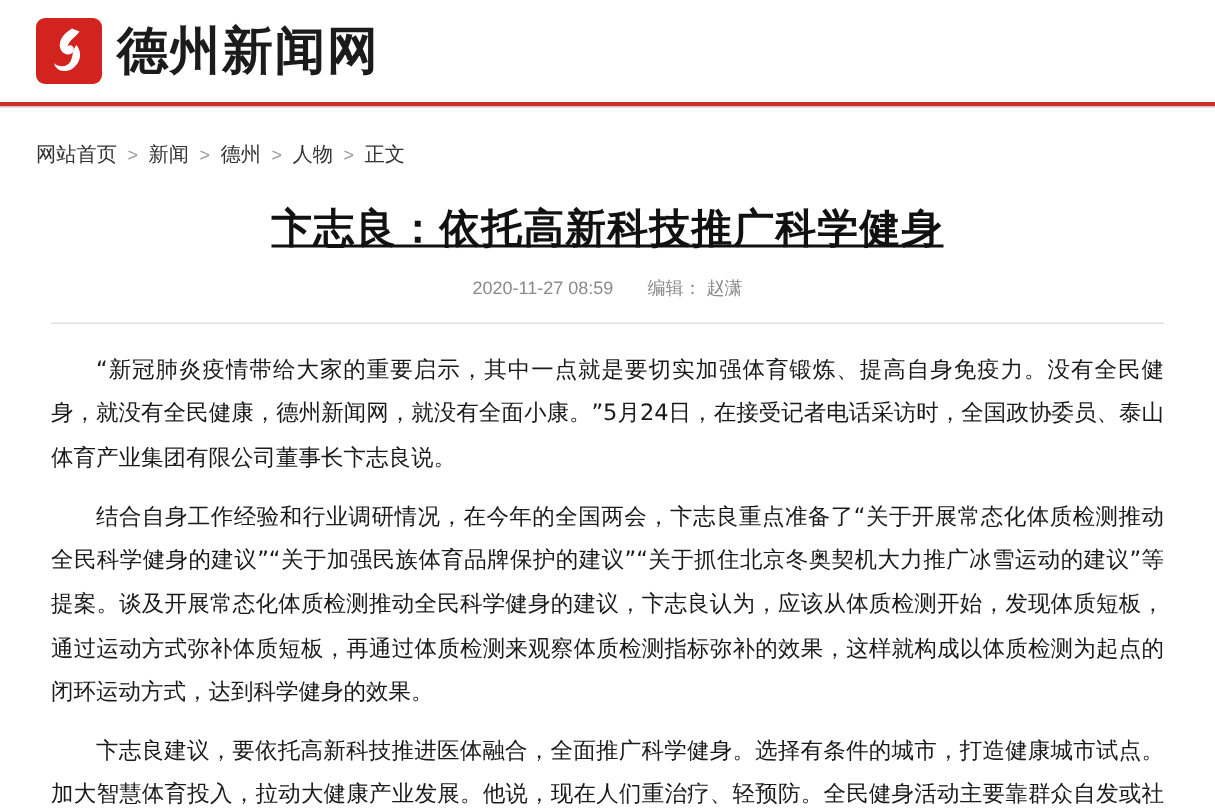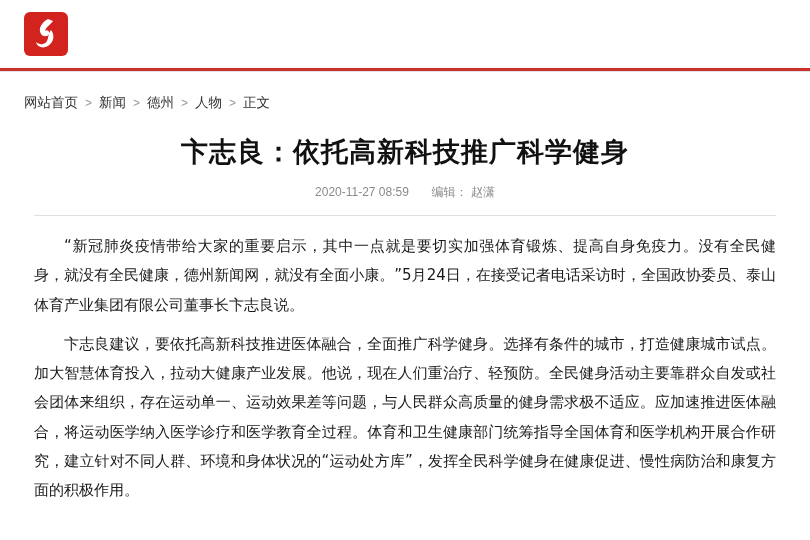--- a/index.html
+++ b/index.html
@@ -94,20 +94,21 @@
     box-sizing: border-box;
   }
   .article-title {
     margin: 22px 0 0 0;
     text-align: center;
     font-size: 27px;
     font-weight: bold;
     color: #111;
     letter-spacing: 1px;
     font-family: "DejaVu Sans", "Liberation Sans", sans-serif;
+    text-decoration: underline;
   }
   .article-meta {
     margin-top: 14px;
     text-align: center;
     font-size: 12px;
     color: #8a8a8a;
   }
   .article-meta .meta-gap { display: inline-block; width: 16px; }
 
   .article-divider {
@@ -135,20 +136,21 @@
 
 <div class="page">
 
   <div class="site-header">
     <div class="logo-mark">
       <svg class="swirl" viewBox="0 0 26 32">
         <path d="M15 1 C8 5, 5 11, 8 16 C10 19, 15 19, 16 16 C17 13, 14 11, 12 13 C13 9, 18 6, 20 3 Z" fill="#ffffff"></path>
         <path d="M18 12 C22 17, 21 24, 15 28 C10 31, 4 29, 3 24 C6 27, 12 27, 14 23 C16 19, 15 15, 18 12 Z" fill="#ffffff"></path>
       </svg>
     </div>
+    <div class="logo-text">德州新闻网</div>
   </div>
   <div class="header-rule"></div>
   <div class="header-rule-thin"></div>
 
   <div class="breadcrumb">
     <a href="#">网站首页</a>
     <span class="sep">&gt;</span>
     <a href="#">新闻</a>
     <span class="sep">&gt;</span>
     <a href="#">德州</a>
@@ -165,17 +167,18 @@
       <span>2020-11-27 08:59</span>
       <span class="meta-gap"></span>
       <span>编辑：</span>
       <span>赵潇</span>
     </div>
 
     <div class="article-divider"></div>
 
     <div class="article-body">
       <p>“新冠肺炎疫情带给大家的重要启示，其中一点就是要切实加强体育锻炼、提高自身免疫力。没有全民健身，就没有全民健康，德州新闻网，就没有全面小康。”5月24日，在接受记者电话采访时，全国政协委员、泰山体育产业集团有限公司董事长卞志良说。</p>
+      <p>结合自身工作经验和行业调研情况，在今年的全国两会，卞志良重点准备了“关于开展常态化体质检测推动全民科学健身的建议”“关于加强民族体育品牌保护的建议”“关于抓住北京冬奥契机大力推广冰雪运动的建议”等提案。谈及开展常态化体质检测推动全民科学健身的建议，卞志良认为，应该从体质检测开始，发现体质短板，通过运动方式弥补体质短板，再通过体质检测来观察体质检测指标弥补的效果，这样就构成以体质检测为起点的闭环运动方式，达到科学健身的效果。</p>
       <p>卞志良建议，要依托高新科技推进医体融合，全面推广科学健身。选择有条件的城市，打造健康城市试点。加大智慧体育投入，拉动大健康产业发展。他说，现在人们重治疗、轻预防。全民健身活动主要靠群众自发或社会团体来组织，存在运动单一、运动效果差等问题，与人民群众高质量的健身需求极不适应。应加速推进医体融合，将运动医学纳入医学诊疗和医学教育全过程。体育和卫生健康部门统筹指导全国体育和医学机构开展合作研究，建立针对不同人群、环境和身体状况的“运动处方库”，发挥全民科学健身在健康促进、慢性病防治和康复方面的积极作用。</p>
     </div>
   </div>
 
 </div>
 
 </body></html>

